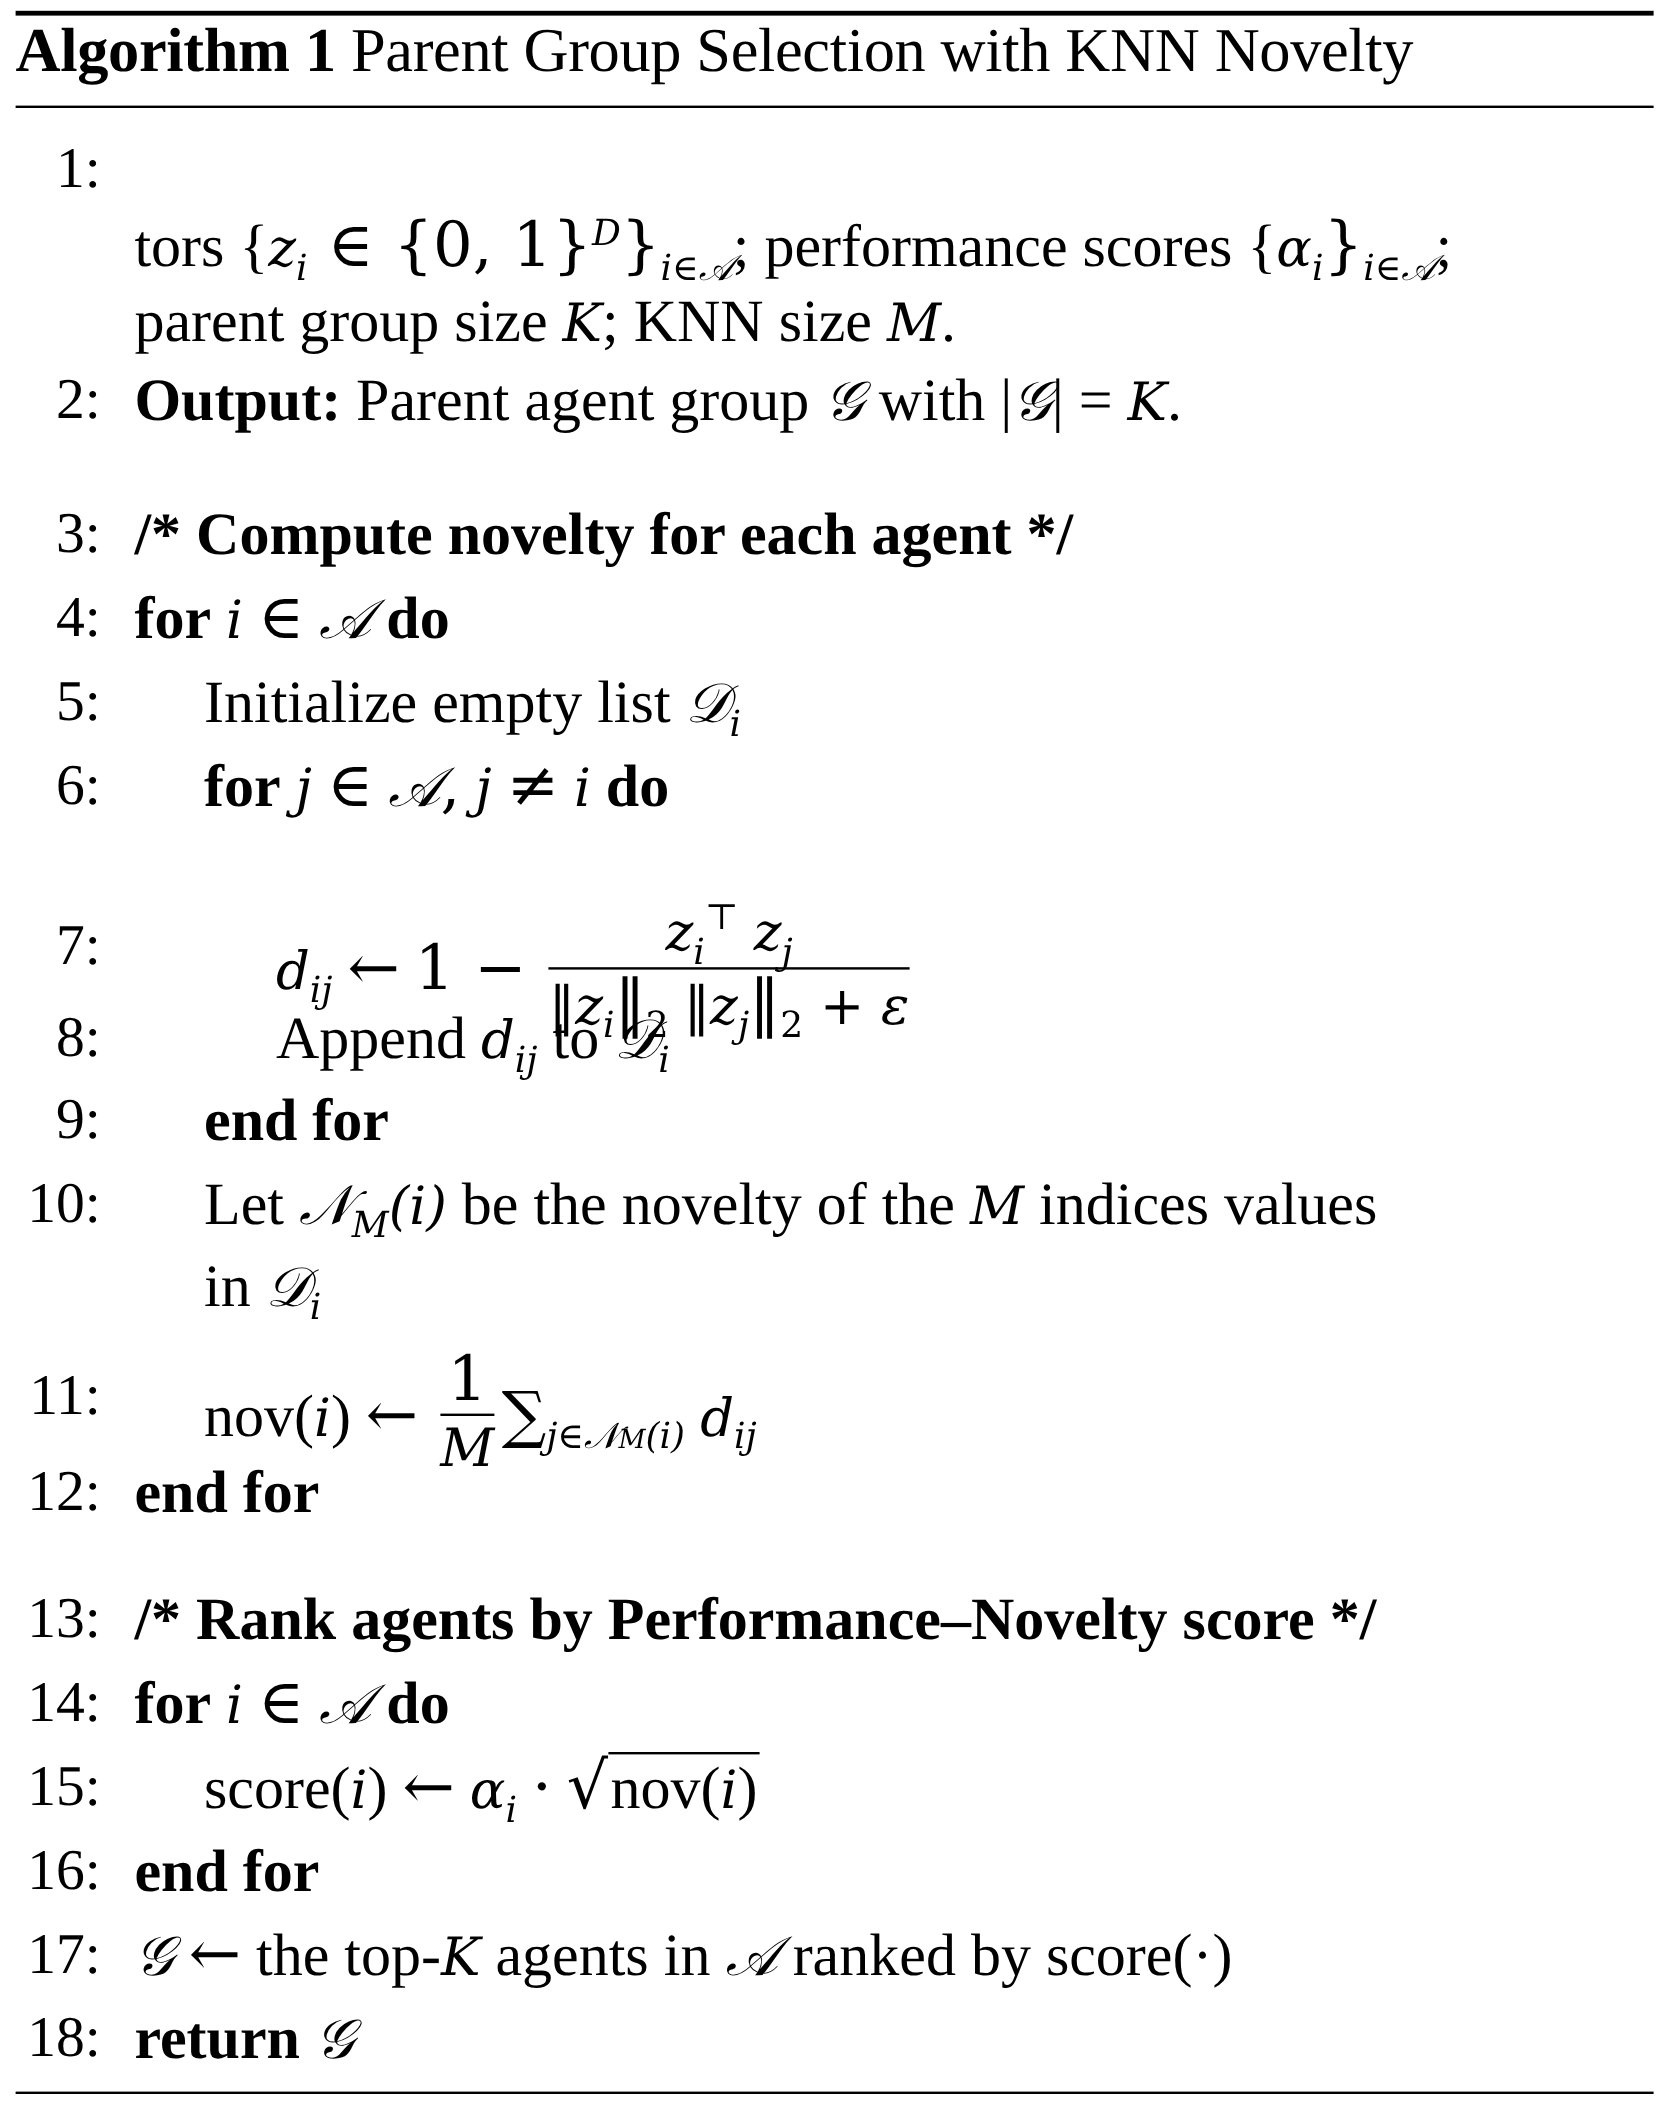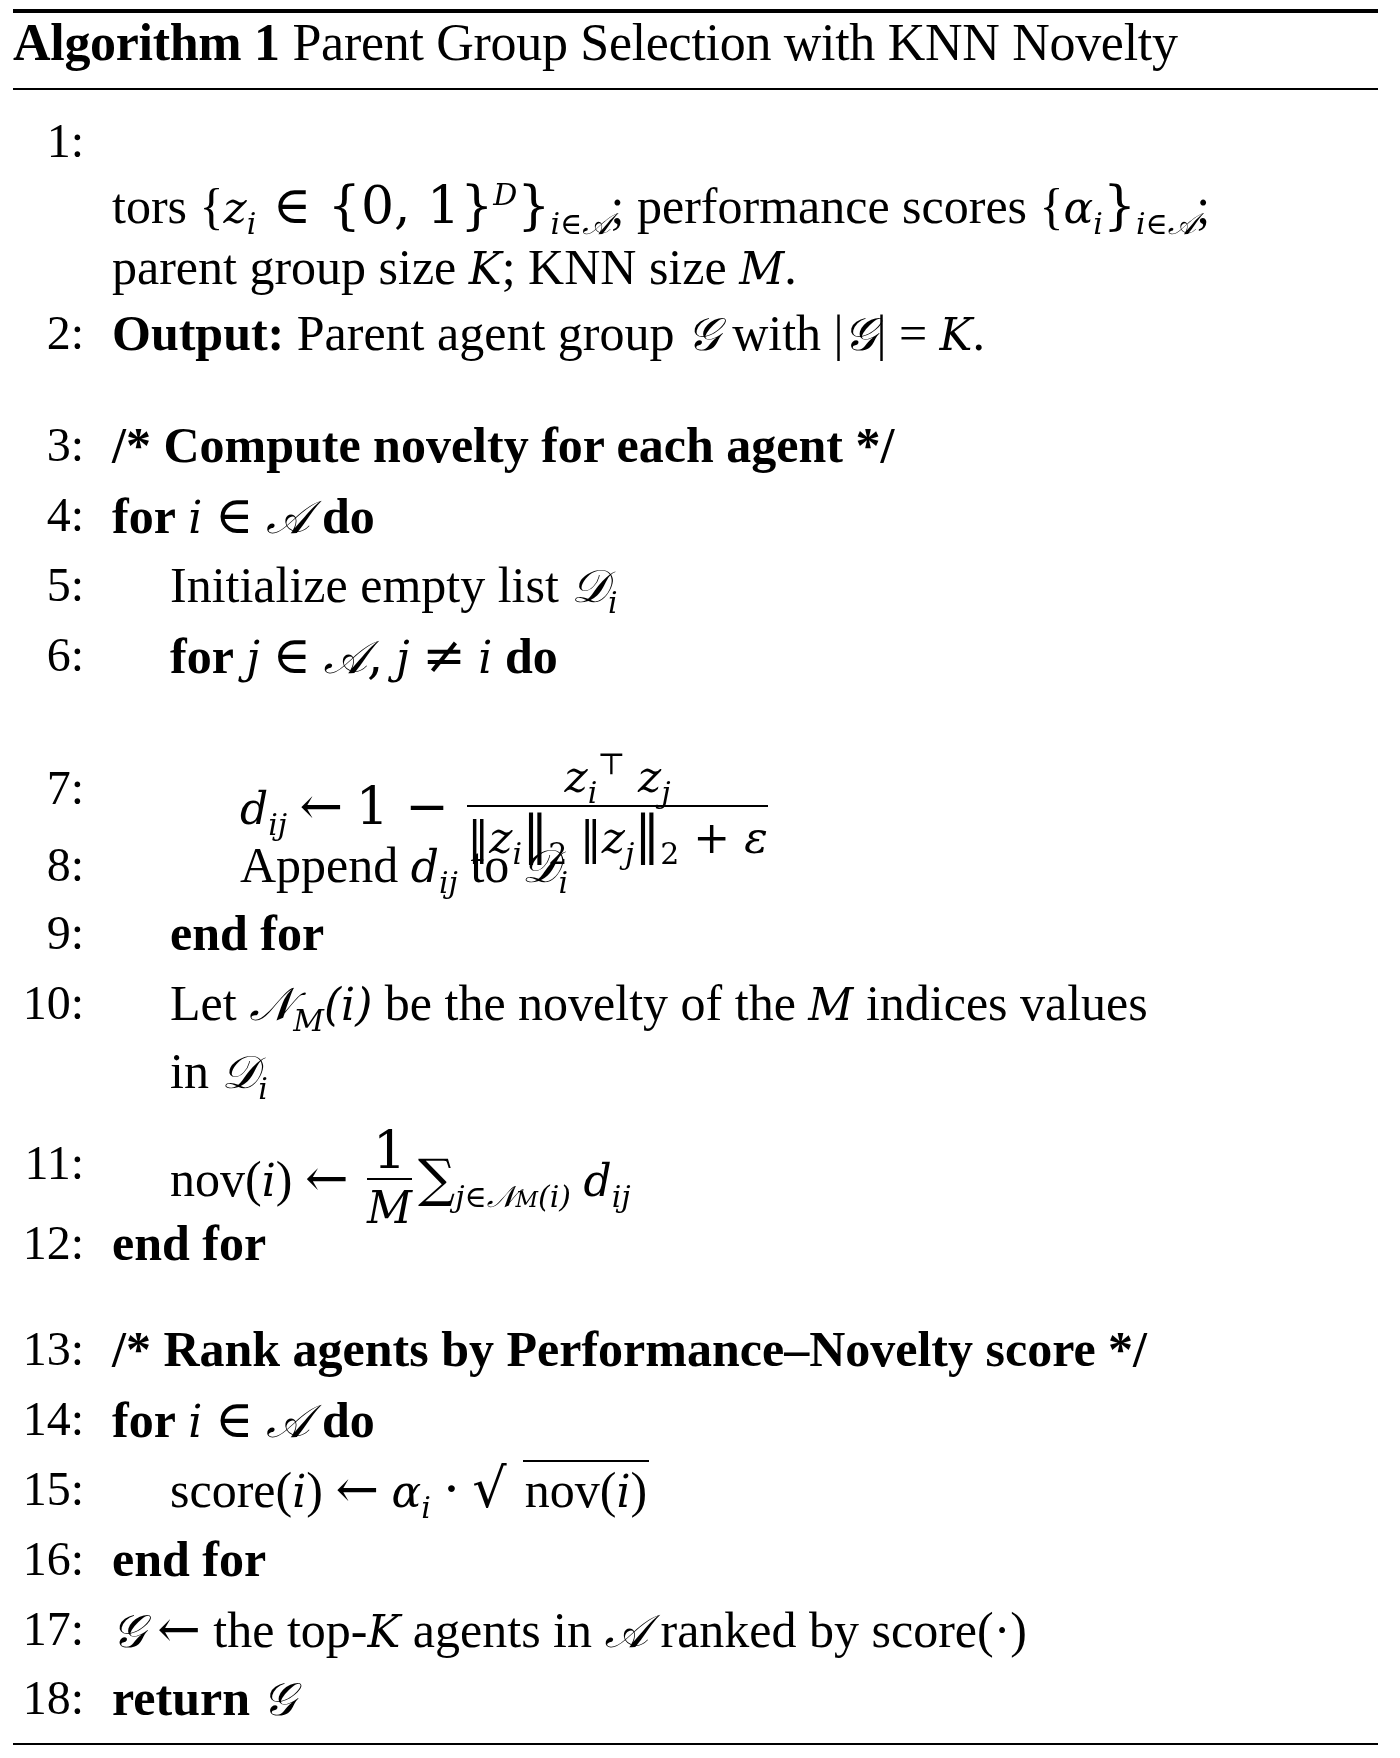--- a/index.html
+++ b/index.html
@@ -24,39 +24,39 @@
       position: absolute; left: 0; width: 1400px; height: 70px;
       font-size: 50px; line-height: 70px; white-space: nowrap;
     }
     .ln {
       position: absolute; left: 0; width: 84px; text-align: right;
       font-size: 48px;
     }
     .txt { position: absolute; top: 0; }
     .lvl0 { left: 112px; }
     .lvl1 { left: 170px; }
-    .lvl2 { left: 230px; margin-left: 10px; }
+    .lvl2 { left: 230px; }
 
     b, .kw { font-weight: bold; }
     .m { font-family: "DejaVu Serif", "Liberation Serif", serif; font-style: italic; font-size: 44px; }
     .mr { font-family: "DejaVu Serif", "Liberation Serif", serif; font-style: normal; font-size: 52px; }
     .cal { font-family: "DejaVu Serif", serif; font-style: italic; font-size: 46px; }
     sub, sup { font-size: 30px; line-height: 0; }
     sub .m, sup .m, sub .mr, sup .mr, sub .cal { font-size: 30px; }
 
     .frac {
       display: inline-block; vertical-align: middle; text-align: center;
       position: relative; top: -6px; margin: 0 6px;
     }
     .frac .num, .frac .den { display: block; line-height: 56px; }
     .frac .bar { display: block; height: 2px; background: #000; }
 
     .sqrt { display: inline-block; position: relative; }
     .sqrt .rad { font-family: "DejaVu Serif", serif; font-size: 54px; }
-    .sqrt .under { border-top: 2px solid #000; padding: 0 2px; display: inline-block; line-height: 56px; margin-left: 16px; }
+    .sqrt .under { border-top: 2px solid #000; padding: 0 2px; display: inline-block; line-height: 56px; }
   </style>
 </head>
 <body>
 
 <div class="rule top"></div>
 
 <div class="title">
   <span class="label">Algorithm 1</span>
   <span>Parent Group Selection with KNN Novelty</span>
 </div>

